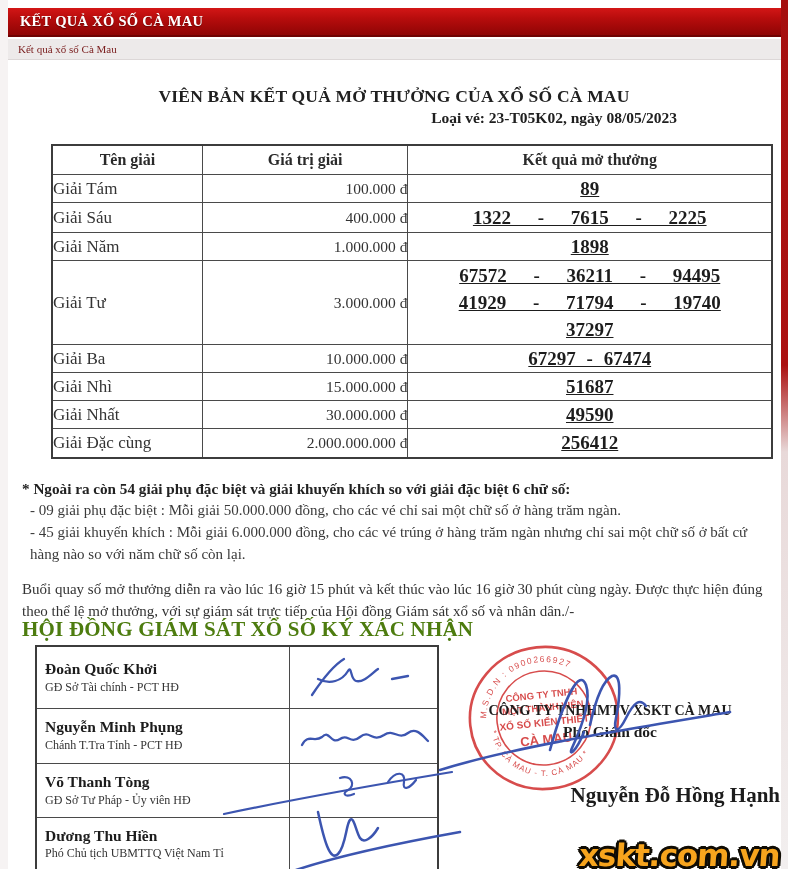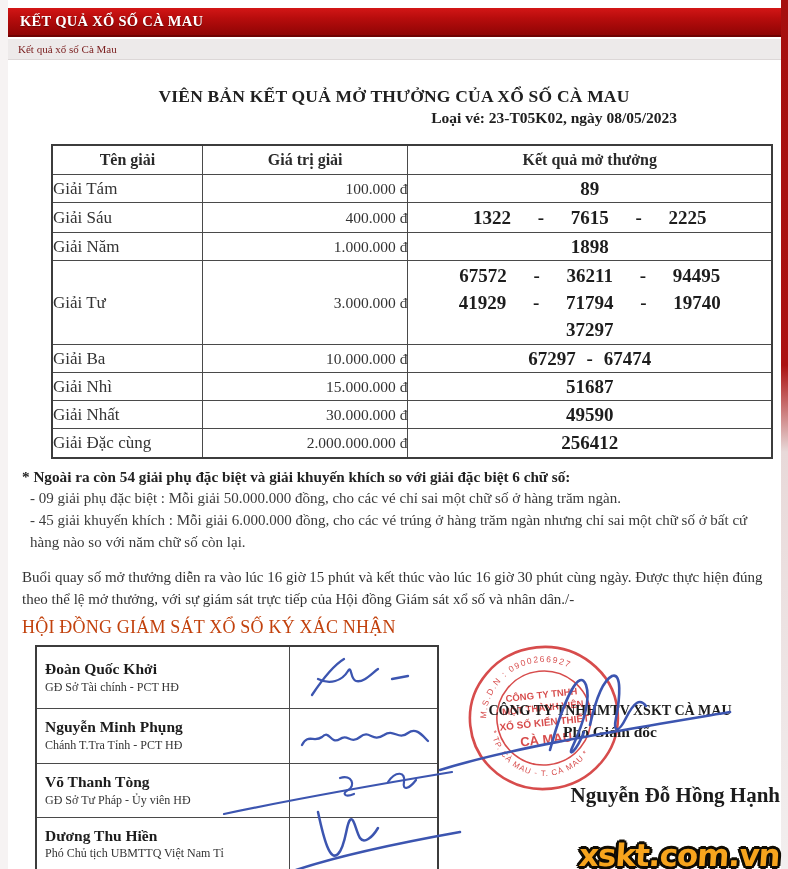--- a/index.html
+++ b/index.html
@@ -31,33 +31,33 @@
 
   
   table.results{position:absolute;left:35px;top:144px;width:722px;border-collapse:collapse;
     border:2px solid #3c3c3c;table-layout:fixed;margin-left:16px;}
   table.results td,table.results th{border:1.6px solid #4a4a4a;padding:0;vertical-align:middle;}
   table.results th{font-weight:600;font-size:16px;color:#2a2a2a;text-align:center;height:28px;}
   .col-name{width:150px;} .col-value{width:205px;} .col-res{width:363px;}
   td.name{font-size:17px;color:#333;padding-left:10px;}
   td.value{font-size:15.5px;color:#333;text-align:right;padding-right:14px;}
   td.res{text-align:center;font-weight:bold;font-size:19px;color:#1d1d1d;}
-  td.res .line{line-height:27px;}
+  td.res .line{line-height:27px;text-decoration:underline;}
   .spread{word-spacing:22px;}
   .spread-sm{word-spacing:6px;}
   tr.h27{height:27px;padding-left:20px;} tr.h28{height:28px;} tr.h30{height:30px;} tr.h84{height:84px;} tr.h29{height:29px;}
 
   
-  .notes{position:absolute;left:22px;top:466px;width:748px;font-size:15px;color:#3a3a3a;line-height:1.45;}
+  .notes{position:absolute;left:22px;top:478px;width:748px;font-size:15px;color:#3a3a3a;line-height:1.45;}
   .notes .head{font-weight:bold;font-size:15.2px;color:#222;}
   .notes .sub{padding-left:8px;}
   .notes .para{margin-top:14px;color:#333;}
 
   
-  .committee-head{position:absolute;left:22px;top:617px;font-weight:normal;font-size:18px;color:#c2410c;letter-spacing:.2px;}
+  .committee-head{position:absolute;left:22px;top:617px;font-weight:bold;font-size:21px;color:#4d7c0f;letter-spacing:.2px;}
   table.sig{position:absolute;left:35px;top:645px;width:402px;border-collapse:collapse;
     border:2px solid #3c3c3c;table-layout:fixed;}
   table.sig td{border:1.6px solid #4a4a4a;vertical-align:middle;padding:8px;overflow:visible;}
   .sig-col1{width:253px;} .sig-col2{width:149px;}
   td.who{padding:4px 0 4px 8px;}
   td.who .nm{font-weight:bold;font-size:15.5px;color:#1c1c1c;line-height:1.35;}
   td.who .rl{font-size:12px;color:#333;line-height:1.3;white-space:nowrap;overflow:hidden;}
   td.sigcell{position:relative;}
   tr.s62{height:62px;} tr.s55{height:55px;} tr.s54{height:54px;} tr.s44{height:44px;} tr.s40{height:40px;}
   .sigsvg{position:absolute;pointer-events:none;}

